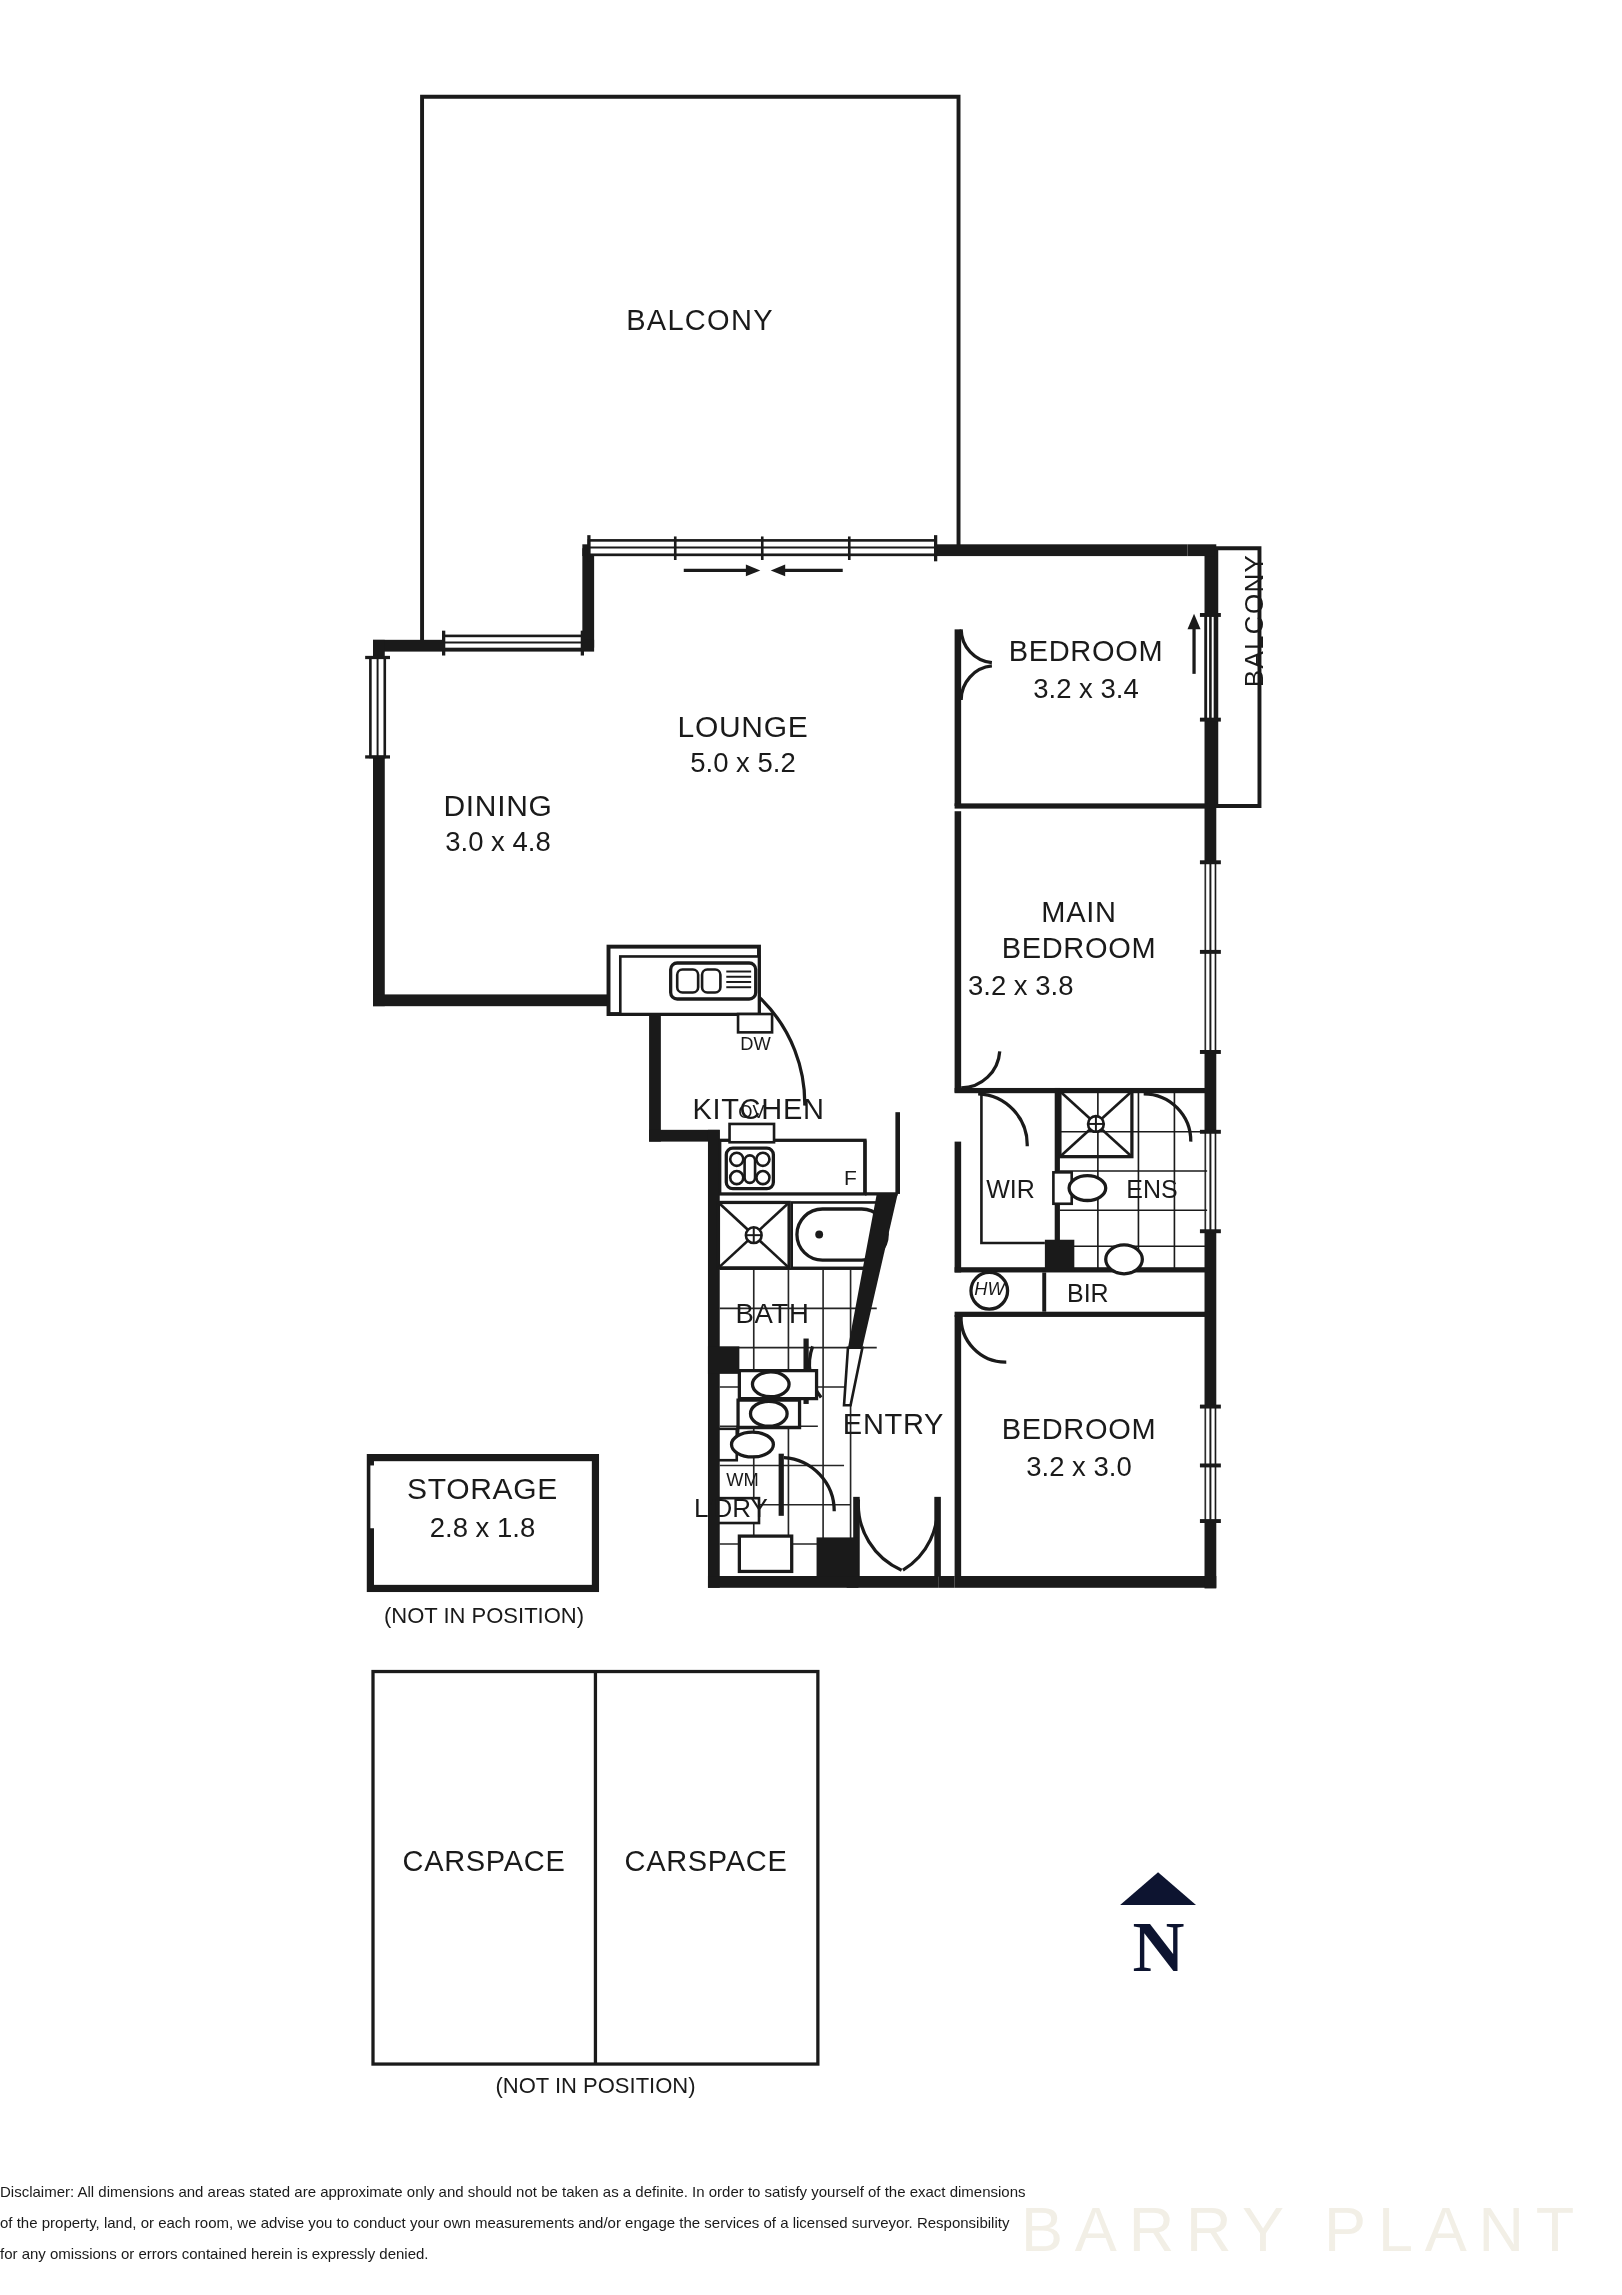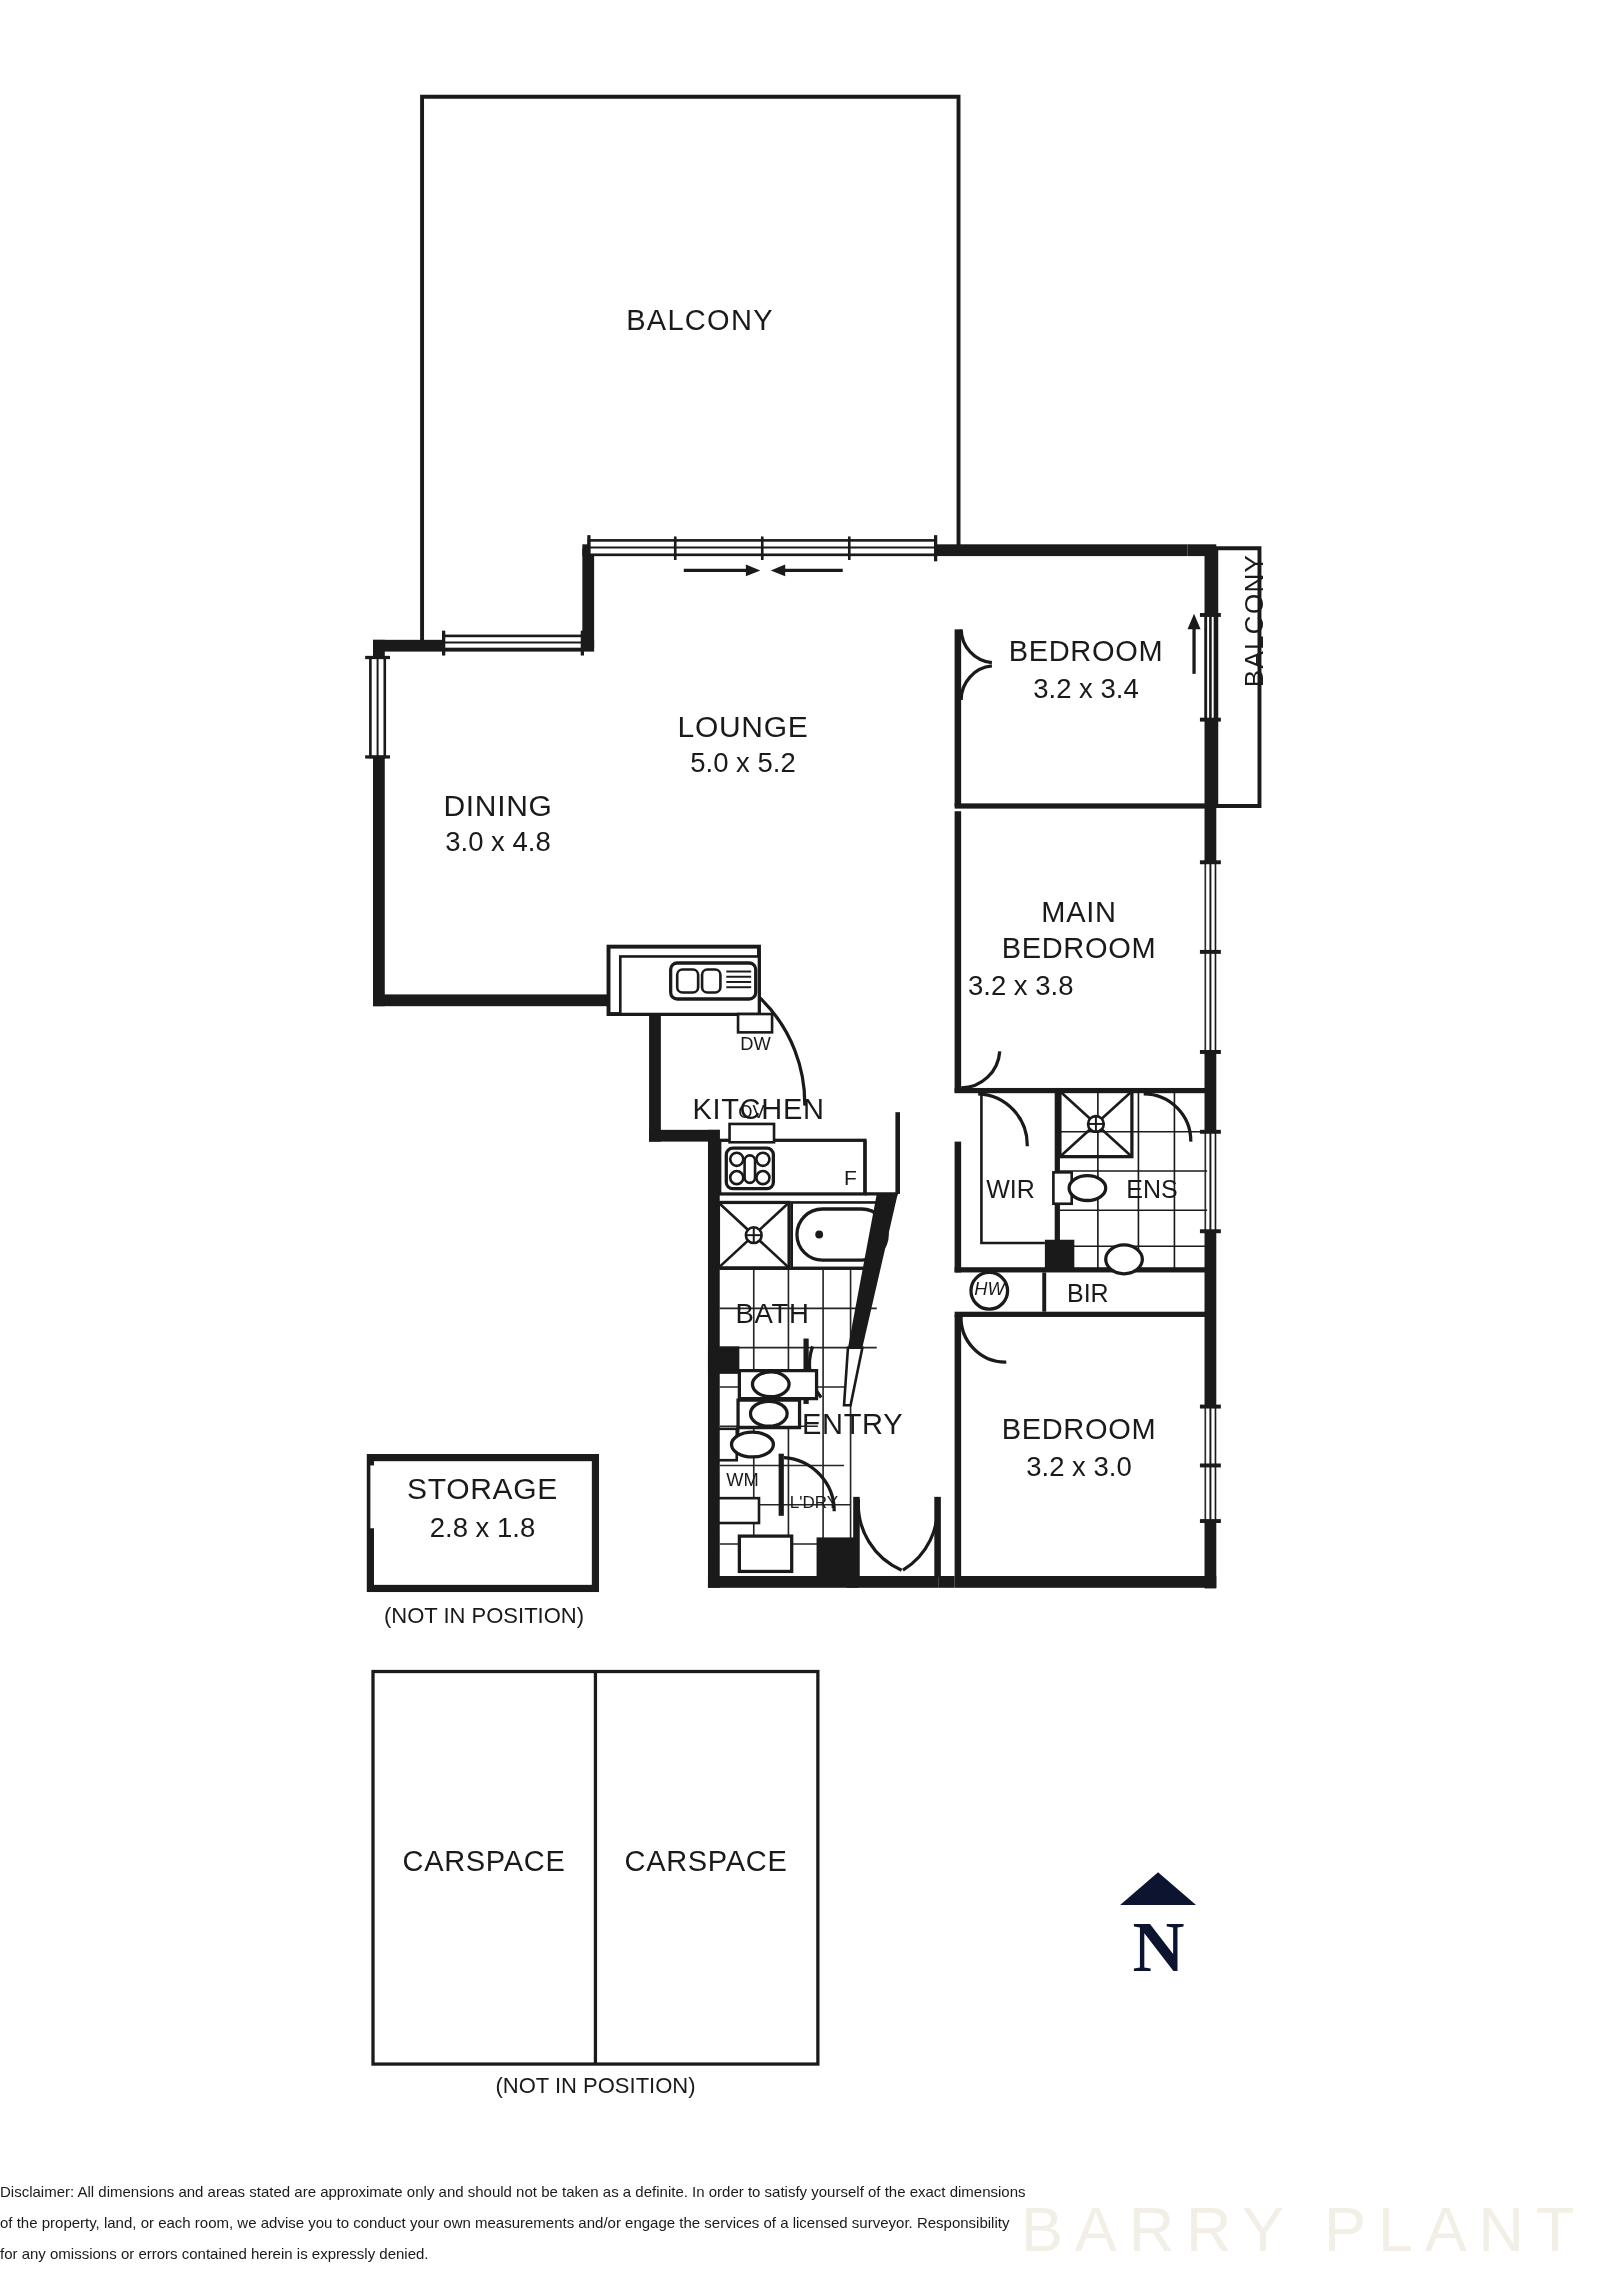--- a/index.html
+++ b/index.html
@@ -375,23 +375,23 @@
     <div style="position:absolute;left:612px;top:710px;width:262px;text-align:center;font-size:30px;letter-spacing:0.7px;">LOUNGE</div>
     <div style="position:absolute;left:612px;top:747px;width:262px;text-align:center;font-size:27.5px;">5.0 x 5.2</div>
 
     <div style="position:absolute;left:380px;top:789px;width:236px;text-align:center;font-size:30px;letter-spacing:0.7px;">DINING</div>
     <div style="position:absolute;left:380px;top:826px;width:236px;text-align:center;font-size:27.5px;">3.0 x 4.8</div>
 
     <div style="position:absolute;left:654px;top:1093px;width:209px;text-align:center;font-size:29px;letter-spacing:0.7px;">KITCHEN</div>
 
     <div style="position:absolute;left:694px;top:1298px;width:157px;text-align:center;font-size:27.5px;letter-spacing:0.7px;">BATH</div>
 
-    <div style="position:absolute;left:694px;top:1493px;width:144px;text-align:right;font-size:17px;">L'DRY</div>
-
-    <div style="position:absolute;left:802px;top:1408px;width:183px;font-size:29px;letter-spacing:0.7px;">ENTRY</div>
+    <div style="position:absolute;left:694px;top:1493px;width:144px;text-align:left;font-size:26px;">L'DRY</div>
+
+    <div style="position:absolute;left:802px;top:1408px;width:183px;text-align:center;font-size:29px;letter-spacing:0.7px;">ENTRY</div>
 
     <div style="position:absolute;left:975px;top:635px;width:222px;text-align:center;font-size:29px;letter-spacing:0.7px;">BEDROOM</div>
     <div style="position:absolute;left:975px;top:673px;width:222px;text-align:center;font-size:27.5px;">3.2 x 3.4</div>
 
     <div style="position:absolute;left:968px;top:896px;width:222px;text-align:center;font-size:29px;letter-spacing:0.7px;">MAIN</div>
     <div style="position:absolute;left:968px;top:932px;width:222px;text-align:center;font-size:29px;letter-spacing:0.7px;">BEDROOM</div>
     <div style="position:absolute;left:968px;top:970px;width:222px;text-align:left;font-size:27.5px;">3.2 x 3.8</div>
 
     <div style="position:absolute;left:968px;top:1413px;width:222px;text-align:center;font-size:29px;letter-spacing:0.7px;">BEDROOM</div>
     <div style="position:absolute;left:968px;top:1451px;width:222px;text-align:center;font-size:27.5px;">3.2 x 3.0</div>

